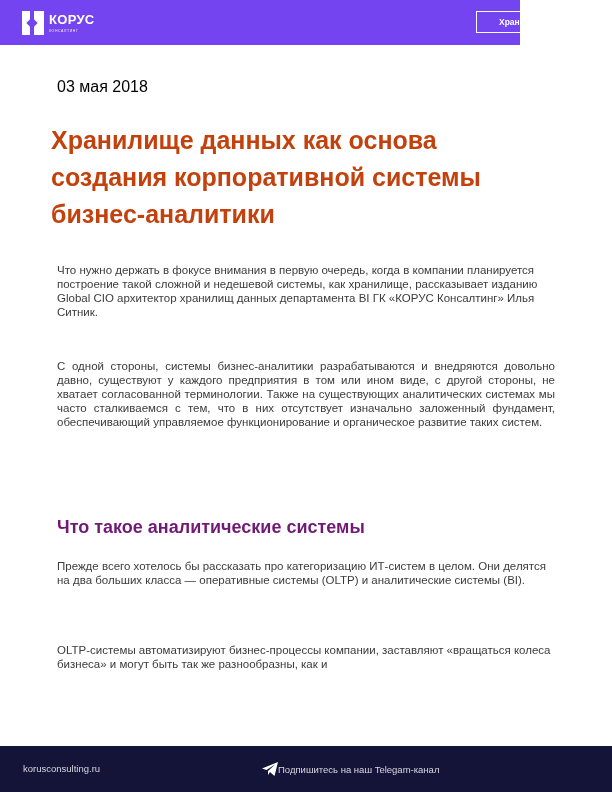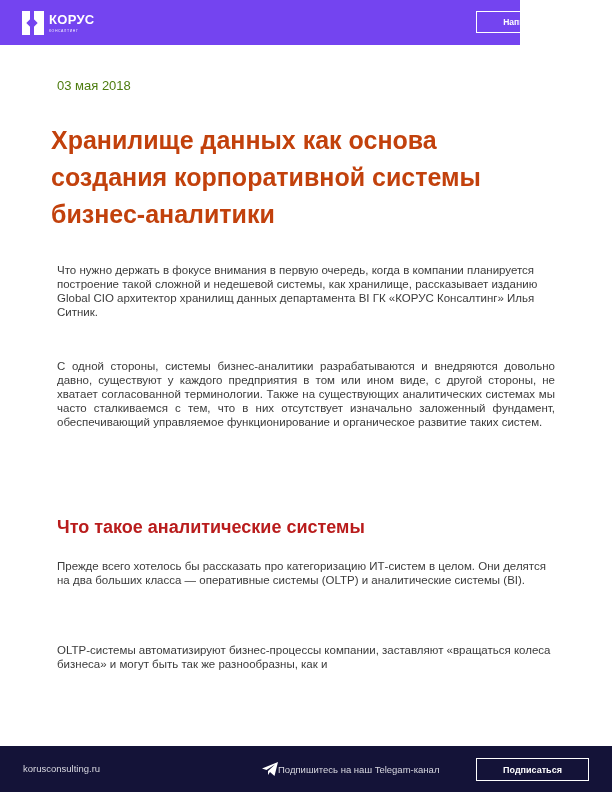--- a/index.html
+++ b/index.html
@@ -10,27 +10,27 @@
   .logo { position: absolute; left: 22px; top: 11px; display: flex; align-items: center; }
   .logo-mark { width: 22px; height: 24px; position: relative; }
   .logo-mark .l { position: absolute; left: 0; top: 0; width: 8px; height: 24px; background: #fff; }
   .logo-mark .r { position: absolute; left: 12px; top: 0; width: 10px; height: 24px; background: #fff; }
   .logo-mark .notch { position: absolute; left: 6px; top: 8px; width: 8px; height: 8px; background: #7444f0; transform: rotate(45deg); }
   .logo-text { margin-left: 5px; display: flex; flex-direction: column; }
   .logo-name { color: #fff; font-weight: bold; font-size: 13px; letter-spacing: 0.3px; line-height: 13px; }
   .logo-sub { color: #fff; font-size: 3.5px; letter-spacing: 0.6px; margin-top: 3px; line-height: 4px; opacity: 0.9; }
   .write-btn { position: absolute; left: 476px; top: 11px; width: 113px; height: 22px; border: 1px solid #ffffff; color: #fff; background: transparent; font-size: 8.5px; font-weight: bold; display: flex; align-items: center; justify-content: center; }
 
-  .date { position: absolute; left: 57px; top: 78px; font-size: 13px; color: #4d7c0f; }
+  .date { position: absolute; left: 57px; top: 78px; font-size: 16px; color: #000000; }
   .title { position: absolute; left: 51px; top: 122px; width: 470px; font-size: 25px; font-weight: bold; color: #c2410c; line-height: 37px; }
 
   .p { position: absolute; left: 57px; width: 498px; font-size: 11.5px; color: #3b3b3b; line-height: 14px; }
   .p1 { top: 263px; }
   .p2 { top: 359px; text-align: justify; }
-  .h2 { position: absolute; left: 57px; top: 517px; font-size: 18px; font-weight: bold; color: #b91c1c; }
+  .h2 { position: absolute; left: 57px; top: 517px; font-size: 18px; font-weight: bold; color: #701a75; }
   .p3 { top: 559px; }
   .p4 { top: 643px; }
 
   .footer { position: absolute; left: 0; top: 746px; width: 612px; height: 46px; background: #141338; }
   .site { position: absolute; left: 23px; top: 17px; color: #d8d8e0; font-size: 9.5px; }
   .tg { position: absolute; left: 262px; top: 16px; display: flex; align-items: center; }
   .tg-icon { width: 16px; height: 14px; }
   .tg-text { color: #d8d8e0; font-size: 9.5px; }
   .sub-btn { position: absolute; left: 476px; top: 12px; width: 113px; height: 23px; border: 1px solid #ffffff; color: #fff; background: transparent; font-size: 9px; font-weight: bold; display: flex; align-items: center; justify-content: center; }
 </style>
@@ -42,35 +42,34 @@
     <div class="logo-mark">
       <div class="l"></div>
         <div class="r"></div>
         <div class="notch"></div>
     </div>
     <div class="logo-text">
       <span class="logo-name">КОРУС</span>
       <span class="logo-sub">КОНСАЛТИНГ</span>
     </div>
   </div>
-  <div class="write-btn">Написать нам</div>
+  <div class="write-btn">Хранилище нам</div>
 </div>
 
 <div class="date">03 мая 2018</div>
 <h1 class="title">Хранилище данных как основа создания корпоративной системы бизнес-аналитики</h1>
 
 <p class="p p1">Что нужно держать в фокусе внимания в первую очередь, когда в компании планируется построение такой сложной и недешевой системы, как хранилище, рассказывает изданию Global CIO архитектор хранилищ данных департамента BI ГК «КОРУС Консалтинг» Илья Ситник.</p>
 <p class="p p2">С одной стороны, системы бизнес-аналитики разрабатываются и внедряются довольно давно, существуют у каждого предприятия в том или ином виде, с другой стороны, не хватает согласованной терминологии. Также на существующих аналитических системах мы часто сталкиваемся с тем, что в них отсутствует изначально заложенный фундамент, обеспечивающий управляемое функционирование и органическое развитие таких систем.</p>
 
 <h2 class="h2">Что такое аналитические системы</h2>
 <p class="p p3">Прежде всего хотелось бы рассказать про категоризацию ИТ-систем в целом. Они делятся на два больших класса — оперативные системы (OLTP) и аналитические системы (BI).</p>
 <p class="p p4">OLTP-системы автоматизируют бизнес-процессы компании, заставляют «вращаться колеса бизнеса» и могут быть так же разнообразны, как и</p>
 
 <div class="footer">
   <span class="site">korusconsulting.ru</span>
   <div class="tg">
     <svg class="tg-icon" viewBox="0 0 16 14">
       <path d="M0 6.5 L16 0 L12.5 14 L8 10 L6 13 L6 9 L13 2.5 L4.5 8 Z" fill="#ffffff"></path>
     </svg>
     <span class="tg-text">Подпишитесь на наш Telegam-канал</span>
   </div>
-  <div class="sub-btn">Подписаться</div>
 </div>
 
 </body></html>

